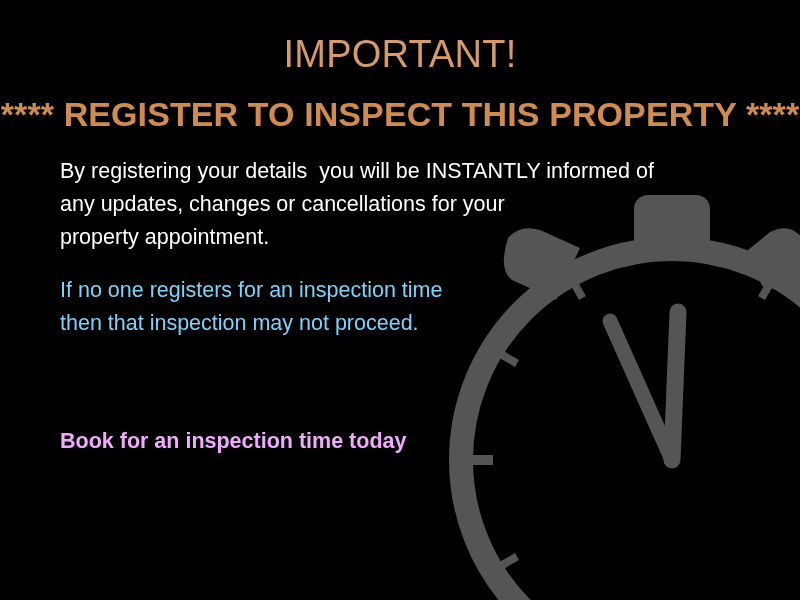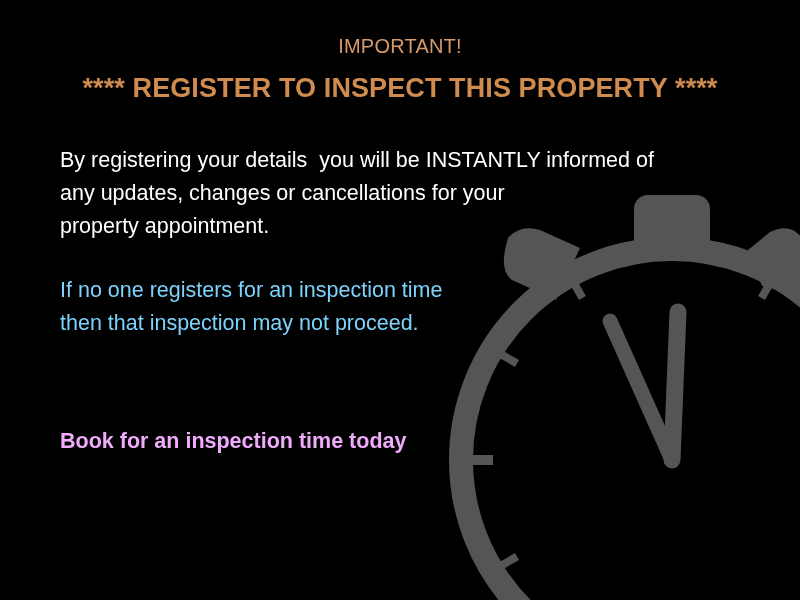--- a/index.html
+++ b/index.html
@@ -38,43 +38,44 @@
   }
 
   .headings {
     position: absolute;
     left: 0;
     top: 26px;
     width: 800px;
     text-align: center;
   }
   .headline-1 {
-    font-size: 20px;
+    font-size: 38px;
     line-height: 40px;
     font-weight: 400;
     letter-spacing: 0.2px;
+    margin-top: 8px;
   }
   .headline-2 {
-    font-size: 27px;
+    font-size: 34px;
     line-height: 40px;
     font-weight: bold;
     letter-spacing: 0.1px;
-    margin-top: 2px;
+    margin-top: 20px;
   }
 
   .body-block {
     position: absolute;
     left: 60px;
     font-size: 21.5px;
     line-height: 33px;
     font-weight: 400;
     color: #ffffff;
     white-space: pre-wrap;
   }
-  #para-benefits { top: 144px; }
+  #para-benefits { top: 155px; }
   #para-warning  { top: 274px; }
   #cta-block     { top: 359px; }
 
   .cta-line-lead {
     font-weight: 400;
     color: #ffffff;
   }
   .cta-line-accent {
     font-weight: bold;
   }

